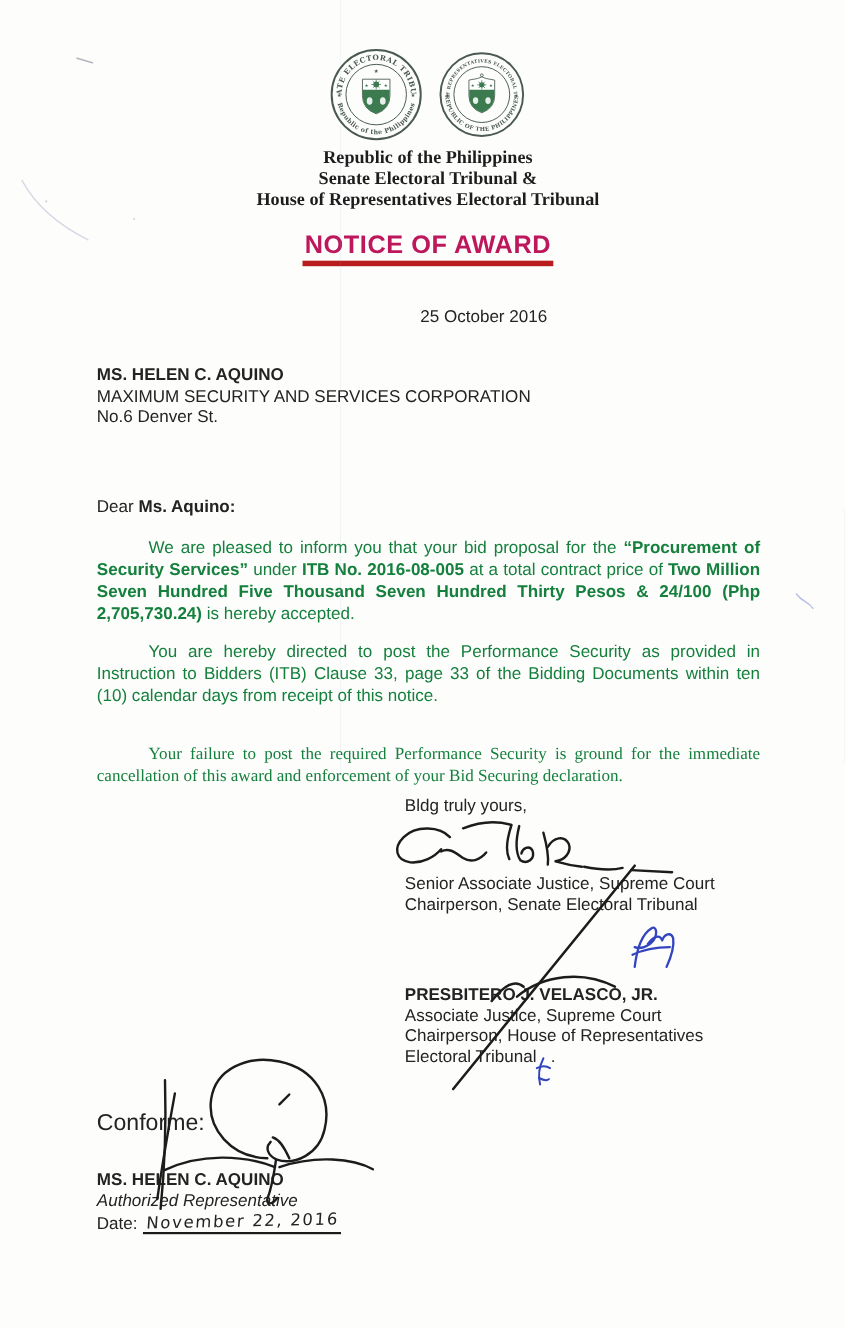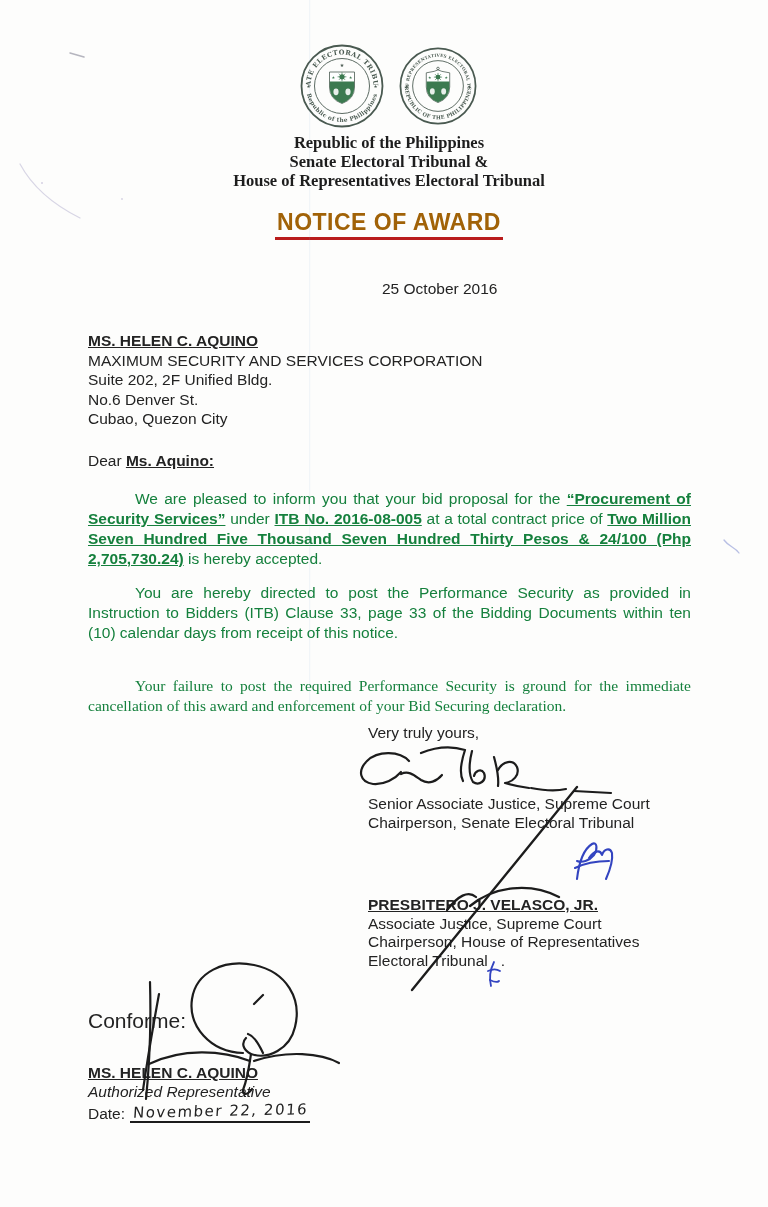--- a/index.html
+++ b/index.html
@@ -2,32 +2,32 @@
 <html style="--paper: #fdfdfc; --text-ink: #232323; --ink-black: #1c1c1c; --ink-blue: #3344c0; --seal-ink: #4a5a51; --seal-green: #3c7a50;"><head>
 <meta charset="utf-8">
 <style>
   html,body { margin:0; padding:0; background:#e8e8e8; }
   .page {
     position:relative; width:768px; height:1207px; margin:0 auto;
     background:var(--paper,#fdfdfc); overflow:hidden;
     font-family:"Liberation Sans", sans-serif; color:var(--text-ink,#232323);
   }
   .abs { position:absolute; }
-  .b { font-weight:bold;text-decoration:underline; }
+  .b { font-weight:bold; }
   .i { font-style:italic; }
 
   .letterhead {
     left:88px; top:133px; width:602px; text-align:center;
     font-family:"Liberation Serif", serif; font-weight:bold;
     font-size:16.5px; line-height:19px; color:#1d1d1d;
   }
   .title-wrap { left:88px; top:209px; width:602px; text-align:center; }
   .doc-title {
     display:inline-block; font-size:23px; font-weight:bold; letter-spacing:.5px;
-    color:#a16207; border-bottom:3px solid #b91c1c; padding:0 2px 1px 2px;
+    color:#be185d; border-bottom:5px solid #b91c1c; padding:0 2px 1px 2px;
   }
   .letter-date { left:382px; top:280px; font-size:15.5px; }
   .recipient { left:88px; top:331px; font-size:15.5px; line-height:19.5px; }
   .salutation { left:88px; top:452px; font-size:15.5px; }
   .para {
     left:88px; width:603px; margin:0; font-size:15.5px; line-height:20px;
     text-align:justify; text-indent:47px; color:#15803d;
   }
   .p1 { top:489px; } .p2 { top:583px; } .p3 { top:676px;font-family:Liberation Serif, serif; }
   .closing { left:368px; top:724px; font-size:15.5px; }
@@ -132,34 +132,32 @@
 
   <div class="abs title-wrap">
     <span class="doc-title">NOTICE OF AWARD</span>
   </div>
 
   <div class="abs letter-date">25 October 2016</div>
 
   <div class="abs recipient">
     <div class="b">MS. HELEN C. AQUINO</div>
     <div>MAXIMUM SECURITY AND SERVICES CORPORATION</div>
-    <div>Suite 202, 2F Unified Bldg.</div>
     <div>No.6 Denver St.</div>
-    <div>Cubao, Quezon City</div>
   </div>
 
   <div class="abs salutation"><span>Dear </span><span class="b">Ms. Aquino:</span></div>
 
   <p class="abs para p1"><span>We are pleased to inform you that your bid proposal for the </span><span class="b">“Procurement of Security Services”</span><span> under </span><span class="b">ITB No. 2016-08-005</span><span> at a total contract price of </span><span class="b">Two Million Seven Hundred Five Thousand Seven Hundred Thirty Pesos &amp; 24/100 (Php 2,705,730.24)</span><span> is hereby accepted.</span></p>
 
   <p class="abs para p2">You are hereby directed to post the Performance Security as provided in Instruction to Bidders (ITB) Clause 33, page 33 of the Bidding Documents within ten (10) calendar days from receipt of this notice.</p>
 
   <p class="abs para p3">Your failure to post the required Performance Security is ground for the immediate cancellation of this award and enforcement of your Bid Securing declaration.</p>
 
-  <div class="abs closing">Very truly yours,</div>
+  <div class="abs closing">Bldg truly yours,</div>
 
   <div class="abs sig sig1">
     <div>Senior Associate Justice, Supreme Court</div>
     <div>Chairperson, Senate Electoral Tribunal</div>
   </div>
 
   <div class="abs sig sig2">
     <div class="b">PRESBITERO J. VELASCO, JR.</div>
     <div>Associate Justice, Supreme Court</div>
     <div>Chairperson, House of Representatives</div>

